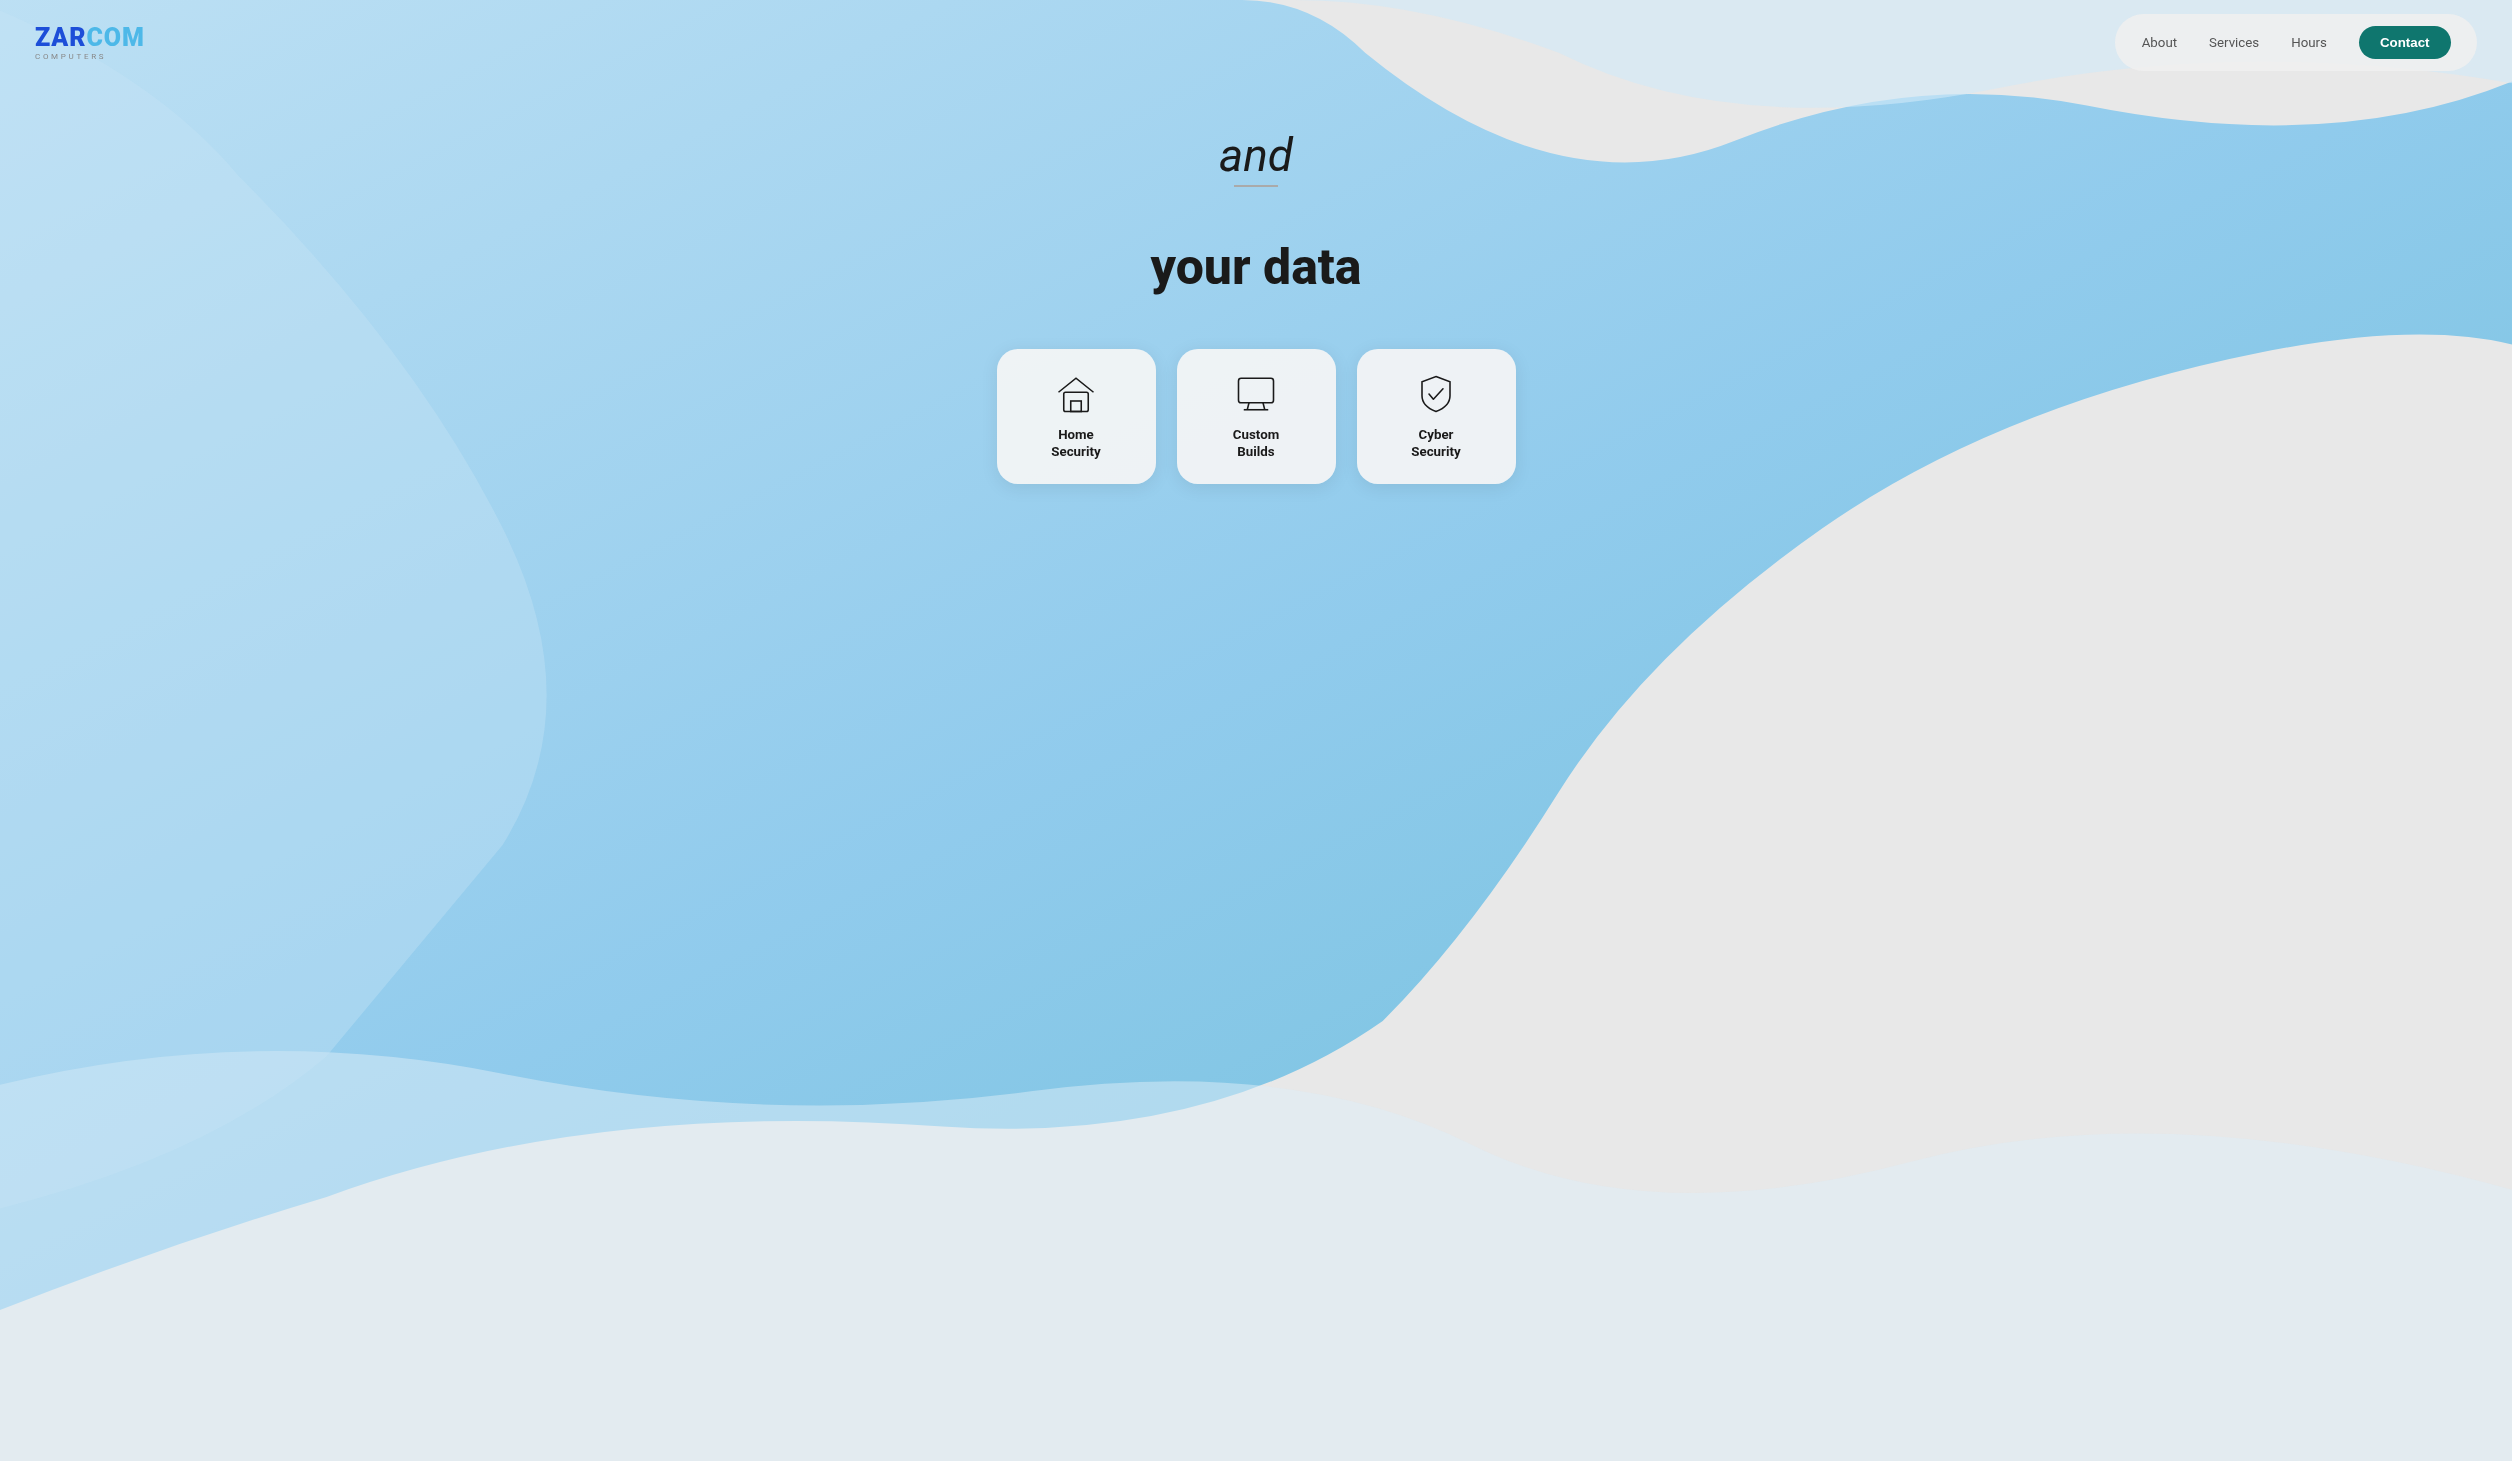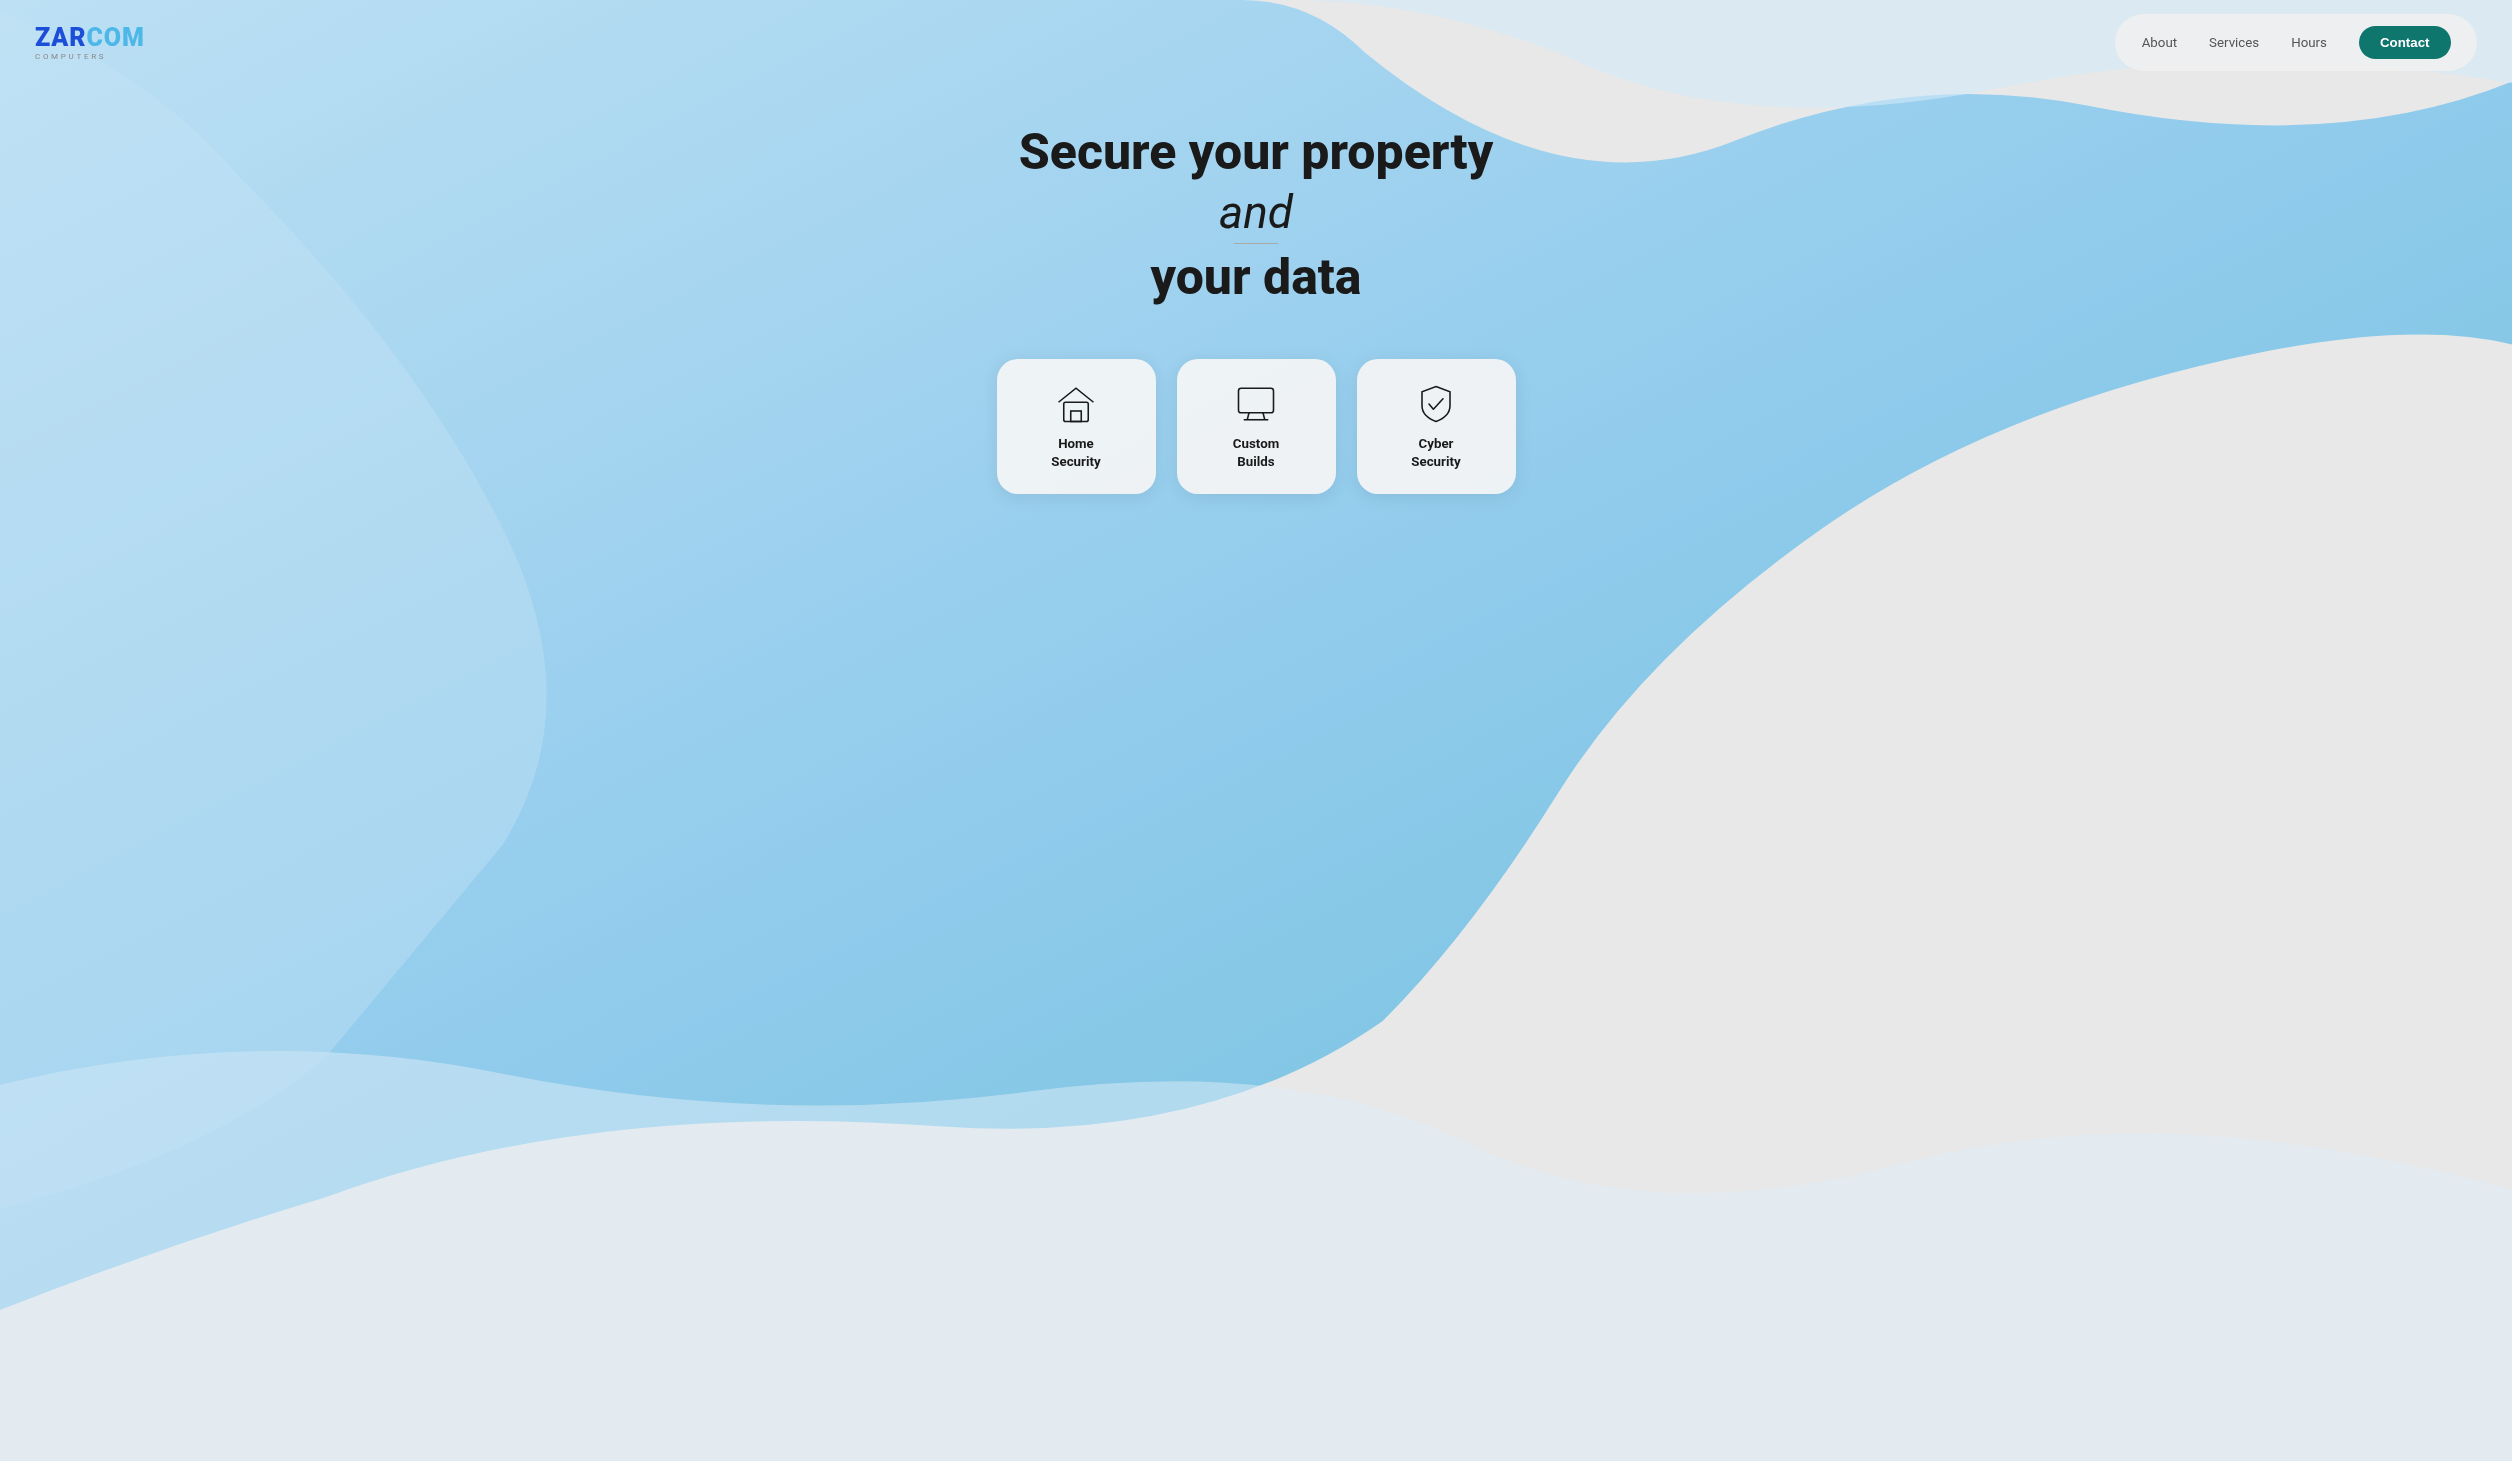--- a/index.html
+++ b/index.html
@@ -143,20 +143,21 @@
       height: 1.8px;
       background: #aaa;
       margin: 3.5px auto 0;
     }
 
     .hero-subtitle {
       font-size: 50px;
       font-weight: 800;
       color: #1a1a1a;
       text-align: center;
+      margin-top: 48px;
     }
 
     
     .cards-row {
       display: flex;
       gap: 21px;
       margin-top: 53px;
       justify-content: center;
     }
 
@@ -245,21 +246,20 @@
     <path d="M0,0 L720,0 Q760,0 790,30 Q900,120 1000,80 Q1100,40 1200,60 Q1350,90 1456,40 L1456,200 Q1400,180 1300,200 Q1150,230 1050,300 Q950,370 900,450 Q850,530 800,580 Q700,650 550,640 Q350,625 200,680 Q100,710 0,750 Z" fill="url(#blobGrad)" opacity="0.9"></path>
 
     <path d="M700,0 L1456,0 L1456,50 Q1300,20 1150,50 Q1000,80 900,30 Q820,0 750,0 Z" fill="#d0eaf8" opacity="0.6"></path>
 
     <path d="M0,620 Q150,580 300,610 Q450,640 600,620 Q750,600 850,650 Q950,700 1100,660 Q1250,620 1456,680 L1456,830 L0,830 Z" fill="#ddeef8" opacity="0.5"></path>
 
     <path d="M0,0 Q100,40 150,100 Q250,200 300,300 Q350,400 300,480 Q250,540 200,600 Q130,660 0,690 Z" fill="#c5e4f5" opacity="0.4"></path>
   </svg>
 
   <div class="hero-content">
-    <h1 class="hero-title">Secure your property</h1>
     <p class="hero-and">and</p>
     <h1 class="hero-subtitle">your data</h1>
 
     <div class="cards-row">
 
       <div class="service-card">
         <div class="card-icon">
           <svg viewBox="0 0 48 48" xmlns="http://www.w3.org/2000/svg">
             <polyline points="4,22 24,6 44,22"></polyline>
             <rect x="10" y="22" width="28" height="22" rx="2"></rect>

